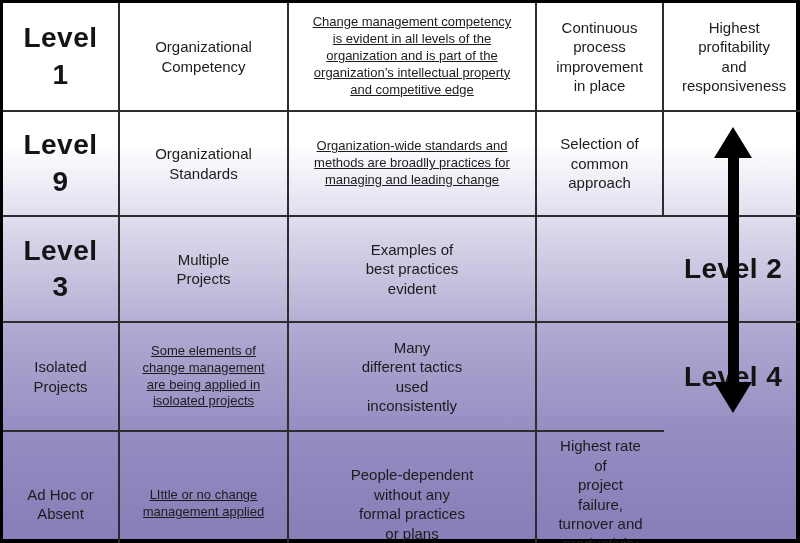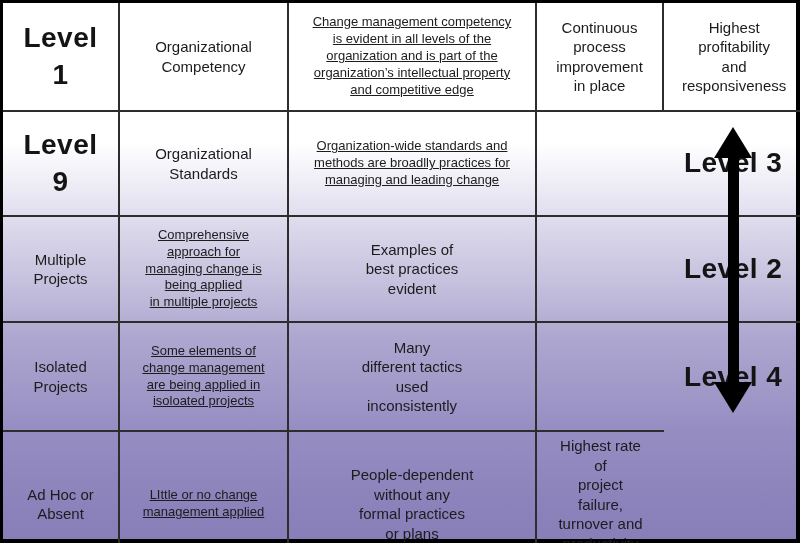--- a/index.html
+++ b/index.html
@@ -106,28 +106,28 @@
 profitability
 and
 responsiveness</div>
 
   <div class="cell level-cell">Level 9</div>
   <div class="cell name-cell">Organizational
 Standards</div>
   <div class="cell desc-cell">Organization-wide standards and
 methods are broadlly practices for
 managing and leading change</div>
+  <div class="cell status-cell">Selection of
+common
+approach</div>
   <div class="cell outcome-cell last-col"></div>
 
   <div class="cell level-cell">Level 3</div>
   <div class="cell name-cell">Multiple
 Projects</div>
-  <div class="cell desc-cell">Comprehensive approach for
-managing change is being applied
-in multiple projects</div>
   <div class="cell status-cell">Examples of
 best practices
 evident</div>
   <div class="cell outcome-cell last-col"></div>
 
   <div class="cell level-cell">Level 2</div>
   <div class="cell name-cell">Isolated
 Projects</div>
   <div class="cell desc-cell">Some elements of change management
 are being applied in isoloated projects</div>

